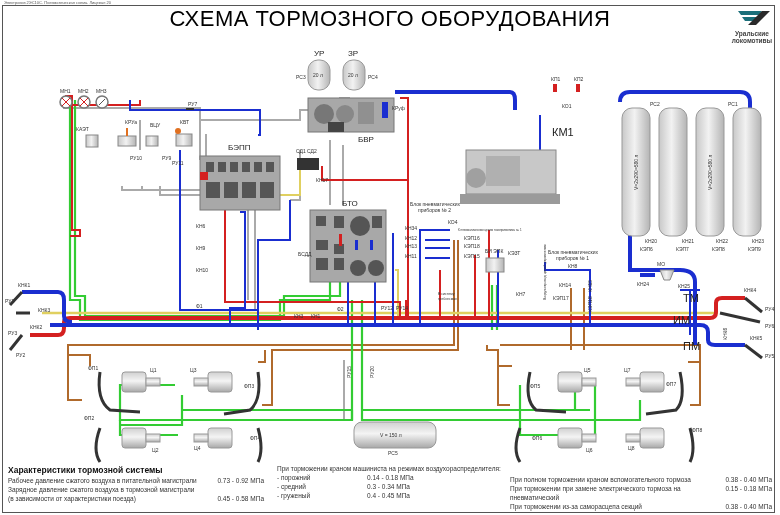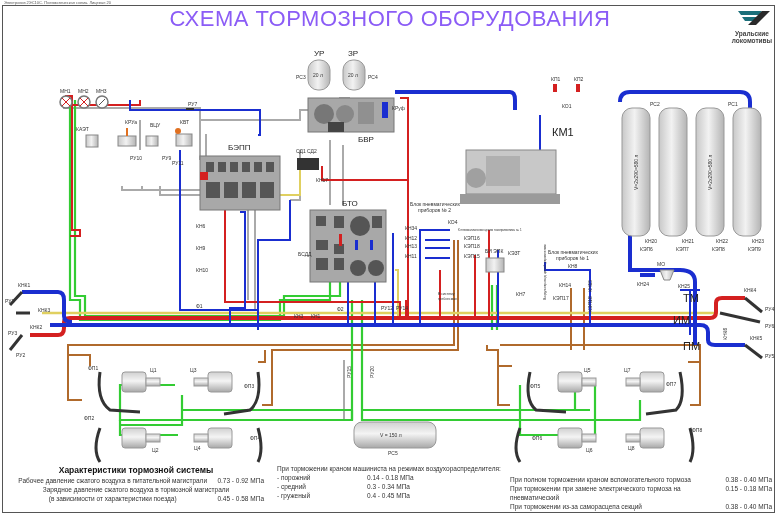--- a/index.html
+++ b/index.html
@@ -1,19 +1,19 @@
 <!DOCTYPE html>
 <html><head>
 <meta charset="utf-8">
 <style>
   html, body { margin: 0; padding: 0; background: #ffffff; }
   body { width: 780px; height: 515px; position: relative; overflow: hidden; font-family: "Liberation Sans", sans-serif; color: #222; }
   .caption { position: absolute; left: 4px; top: 0px; font-size: 4px; color: #555; }
   .frame { position: absolute; left: 2px; top: 5px; width: 773px; height: 508px; border: 1.5px solid #555; box-sizing: border-box; }
-  .title { position: absolute; left: 0; width: 780px; top: 6px; text-align: center; font-size: 22px; letter-spacing: 0.5px; color: #8b5cf6; }
+  .title { position: absolute; left: 0; width: 780px; top: 6px; text-align: center; font-size: 22px; letter-spacing: 0.5px; color: #000000; }
   .logo { position: absolute; left: 728px; top: 10px; width: 48px; text-align: center; }
   .logo-text { font-size: 6.5px; line-height: 7px; font-weight: bold; color: #444; }
   svg.diagram { position: absolute; left: 0; top: 0; }
   .lbl { font-family: "Liberation Sans", sans-serif; font-size: 5px; fill: #333; }
   .lbl-big { font-family: "Liberation Sans", sans-serif; font-size: 11px; fill: #222; }
   .lbl-mid { font-family: "Liberation Sans", sans-serif; font-size: 8px; fill: #222; }
   .info { position: absolute; font-size: 6.5px; color: #333; line-height: 9px; }
   .info h3 { margin: 0 0 1px 0; font-size: 8.5px; color: #111; font-weight: bold; }
   .row { display: flex; }
   .row .k { flex: 1; }
@@ -420,21 +420,21 @@
 
   <g>
     <rect x="354" y="422" width="82" height="26" rx="8" fill="url(#metalV)" stroke="#999"></rect>
     <text class="lbl" x="380" y="437">V = 150 л</text>
     <text class="lbl" x="388" y="455">РС5</text>
     <text class="lbl" transform="translate(351,378) rotate(-90)">РУ15</text>
     <text class="lbl" transform="translate(374,378) rotate(-90)">РУ20</text>
   </g>
 </svg>
 
-<div class="info" style="left:8px; top:466px; width:256px;text-align:center;">
+<div class="info" style="left:8px; top:466px; width:256px;">
   <h3>Характеристики тормозной системы</h3>
   <div class="row">
       <span class="k">Рабочее давление сжатого воздуха в питательной магистрали</span>
       <span class="v">0.73 - 0.92 МПа</span>
     </div>
   <div class="row">
       <span class="k">Зарядное давление сжатого воздуха в тормозной магистрали</span>
       <span class="v"></span>
     </div>
   <div class="row">

